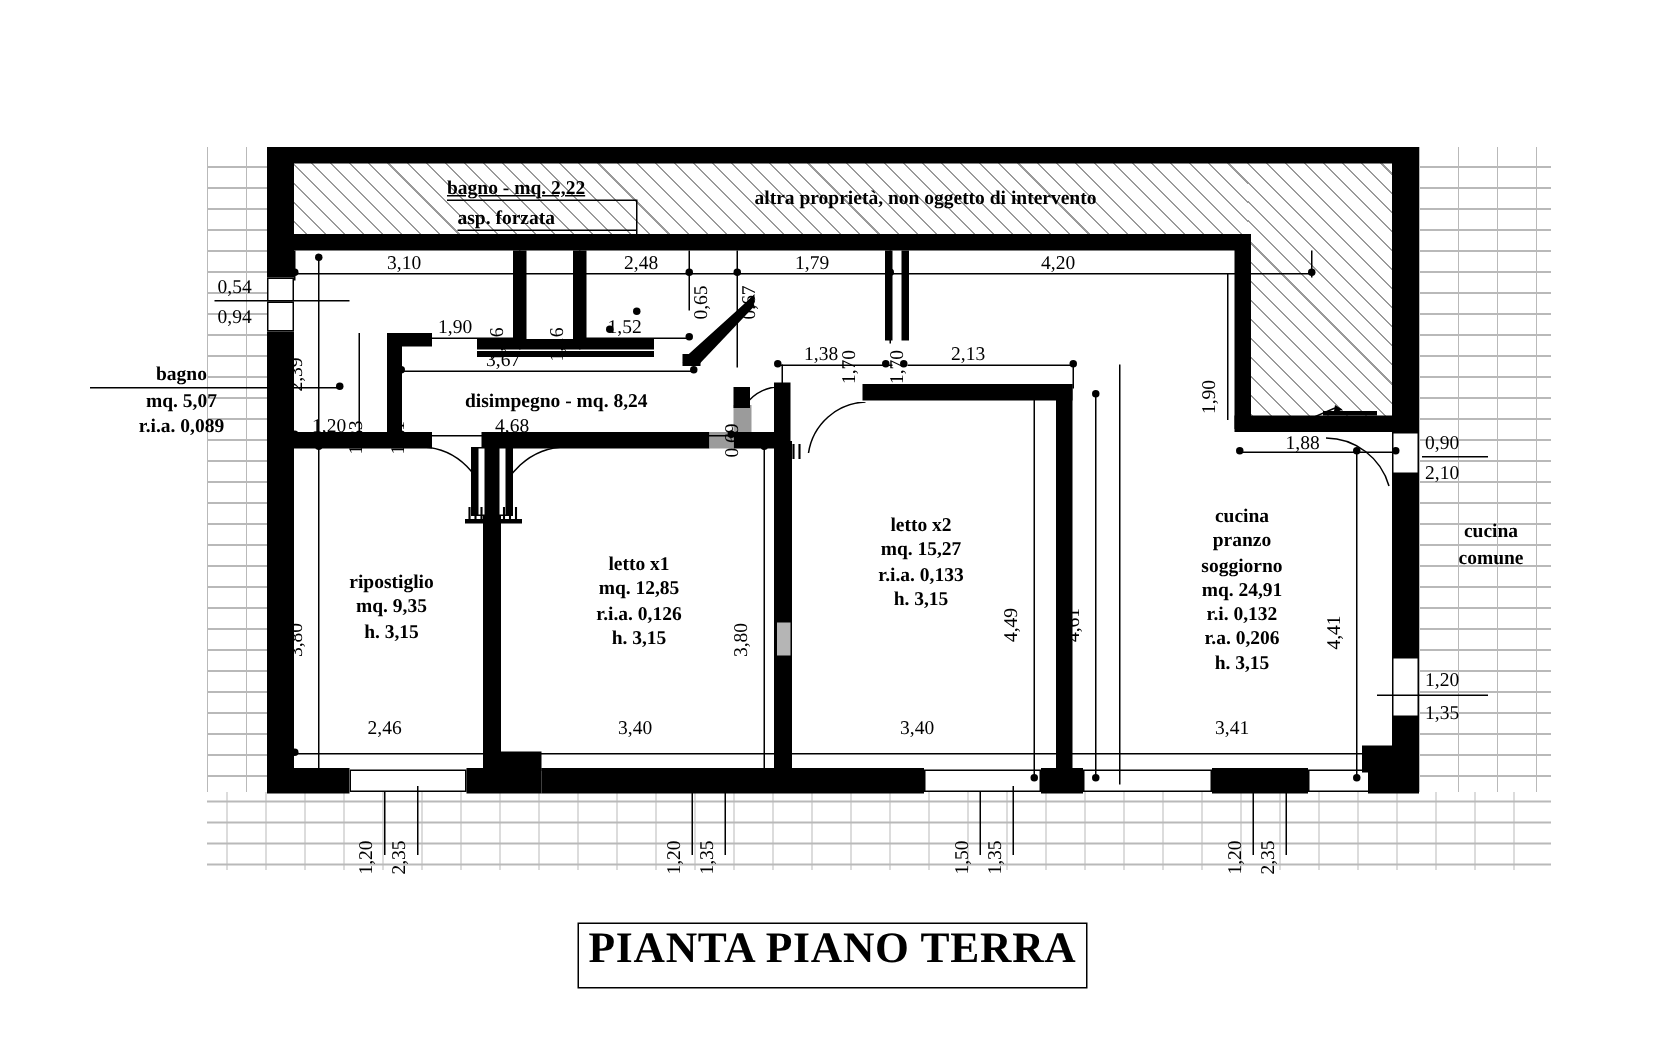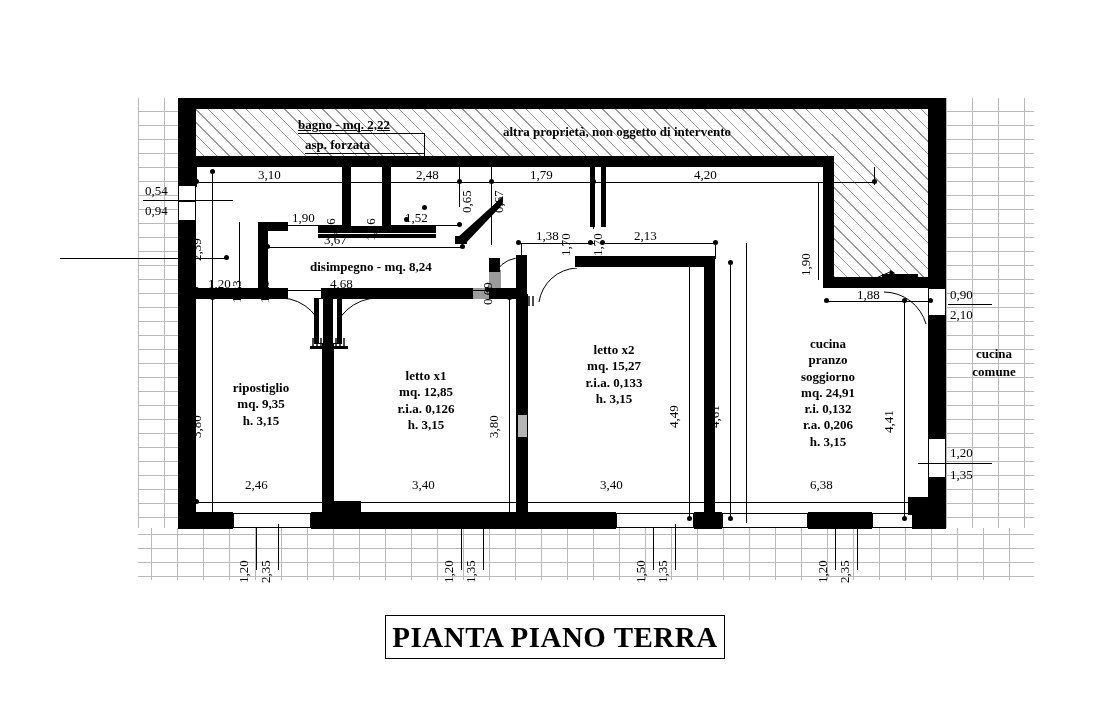--- a/index.html
+++ b/index.html
@@ -53,21 +53,21 @@
       transform-origin:left bottom;transform:rotate(-90deg);
       font-family:"Liberation Serif","DejaVu Serif",serif;}
 
   
   .room{position:absolute;text-align:center;font-weight:bold;font-size:13px;
         line-height:1.25;white-space:nowrap;}
   .note{position:absolute;font-weight:bold;font-size:13px;line-height:1.3;white-space:nowrap;}
 
   
   #title-box{position:absolute;left:385px;top:615px;width:338px;height:42px;
-     border:1.5px solid #000;display:flex;align-items:center;justify-content:center;}
+     border:1.5px solid #000;display:flex;justify-content:center;}
   #title-box span{font-size:29px;font-weight:bold;letter-spacing:.5px;
      font-family:"Liberation Serif","DejaVu Serif",serif;}
 </style>
 </head>
 <body>
 
 <div id="plan">
 
   <div class="abs brick" style="left:138px;top:98px;width:46px;height:430px;"></div>
   <div class="abs brick" style="left:946px;top:98px;width:88px;height:430px;"></div>
@@ -304,21 +304,21 @@
   <div class="abs dt" style="left:950px;top:308px;">2,10</div>
   <div class="abs dimline" style="left:948px;top:304px;width:44px;"></div>
   <div class="abs dt" style="left:950px;top:446px;">1,20</div>
   <div class="abs dt" style="left:950px;top:468px;">1,35</div>
   <div class="abs dimline" style="left:918px;top:463px;width:74px;"></div>
 
   <div class="abs dimline" style="left:196px;top:502px;width:728px;"></div>
   <div class="abs dt" style="left:245px;top:478px;">2,46</div>
   <div class="abs dt" style="left:412px;top:478px;">3,40</div>
   <div class="abs dt" style="left:600px;top:478px;">3,40</div>
-  <div class="abs dt" style="left:810px;top:478px;">6,38</div>
+  <div class="abs dt" style="left:810px;top:478px;">3,41</div>
   <div class="tick" style="left:194px;top:499px;"></div>
   <div class="tick" style="left:325px;top:499px;"></div>
   <div class="tick" style="left:519px;top:499px;"></div>
   <div class="tick" style="left:707px;top:499px;"></div>
   <div class="tick" style="left:922px;top:499px;"></div>
 
   <div class="abs dtv" style="left:250px;top:570px;">1,20</div>
   <div class="abs dtv" style="left:272px;top:570px;">2,35</div>
   <div class="abs ext" style="left:256px;top:528px;height:42px;"></div>
   <div class="abs ext" style="left:278px;top:524px;height:46px;"></div>
@@ -349,20 +349,25 @@
   <div class="abs ext" style="left:424px;top:133px;height:24px;"></div>
 
   <div class="note" style="left:467px;top:124px;margin-left:36px;">
     <span>altra proprietà, non oggetto di intervento</span>
   </div>
 
   <div class="note" style="left:310px;top:259px;">
     <span>disimpegno - mq. 8,24</span>
   </div>
 
+  <div class="abs" style="left:66px;top:240px;width:110px;text-align:center;">
+    <div style="font-weight:bold;font-size:13px;line-height:1.35;">bagno</div>
+    <div style="font-weight:bold;font-size:13px;line-height:1.35;">mq. 5,07</div>
+    <div style="font-weight:bold;font-size:13px;line-height:1.35;">r.i.a. 0,089</div>
+  </div>
   <div class="abs exth" style="left:60px;top:258px;width:168px;"></div>
   <div class="tick" style="left:224px;top:255px;"></div>
   <div class="tick" style="left:422px;top:205px;"></div>
 
   <div class="abs" style="left:955px;top:345px;width:78px;text-align:center;">
     <div style="font-weight:bold;font-size:13px;line-height:1.35;">cucina</div>
     <div style="font-weight:bold;font-size:13px;line-height:1.35;">comune</div>
   </div>
 
   <div class="room" style="left:198px;top:380px;width:126px;">

